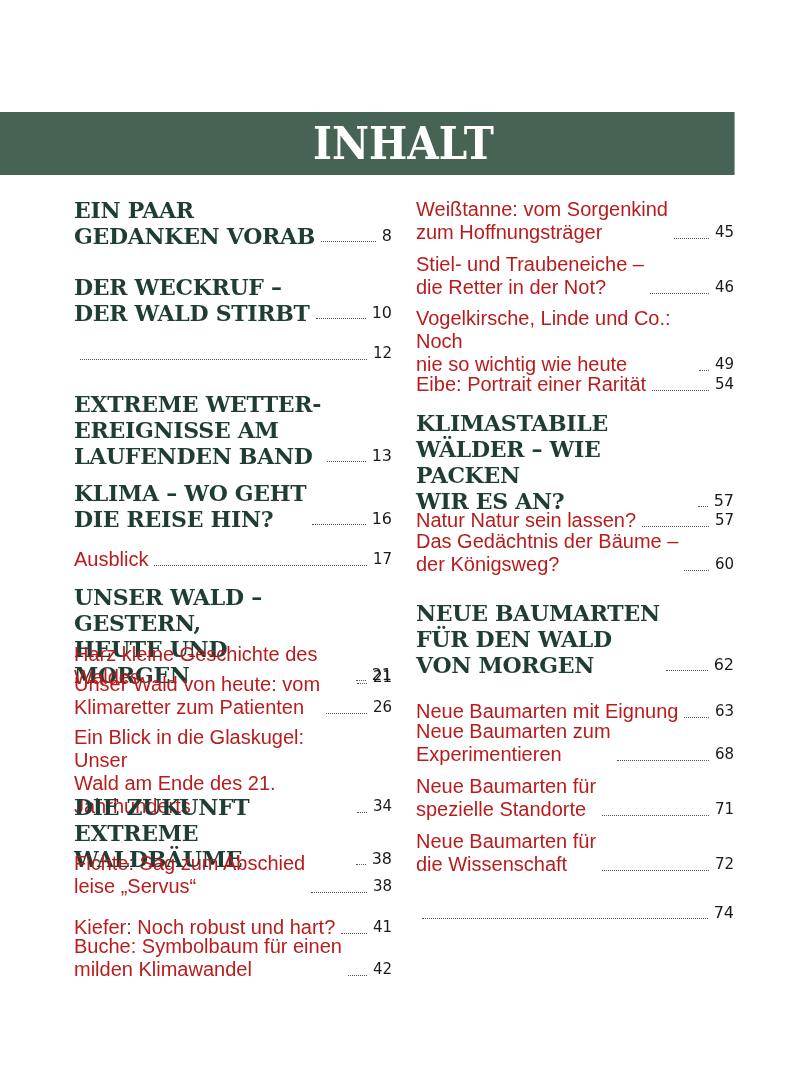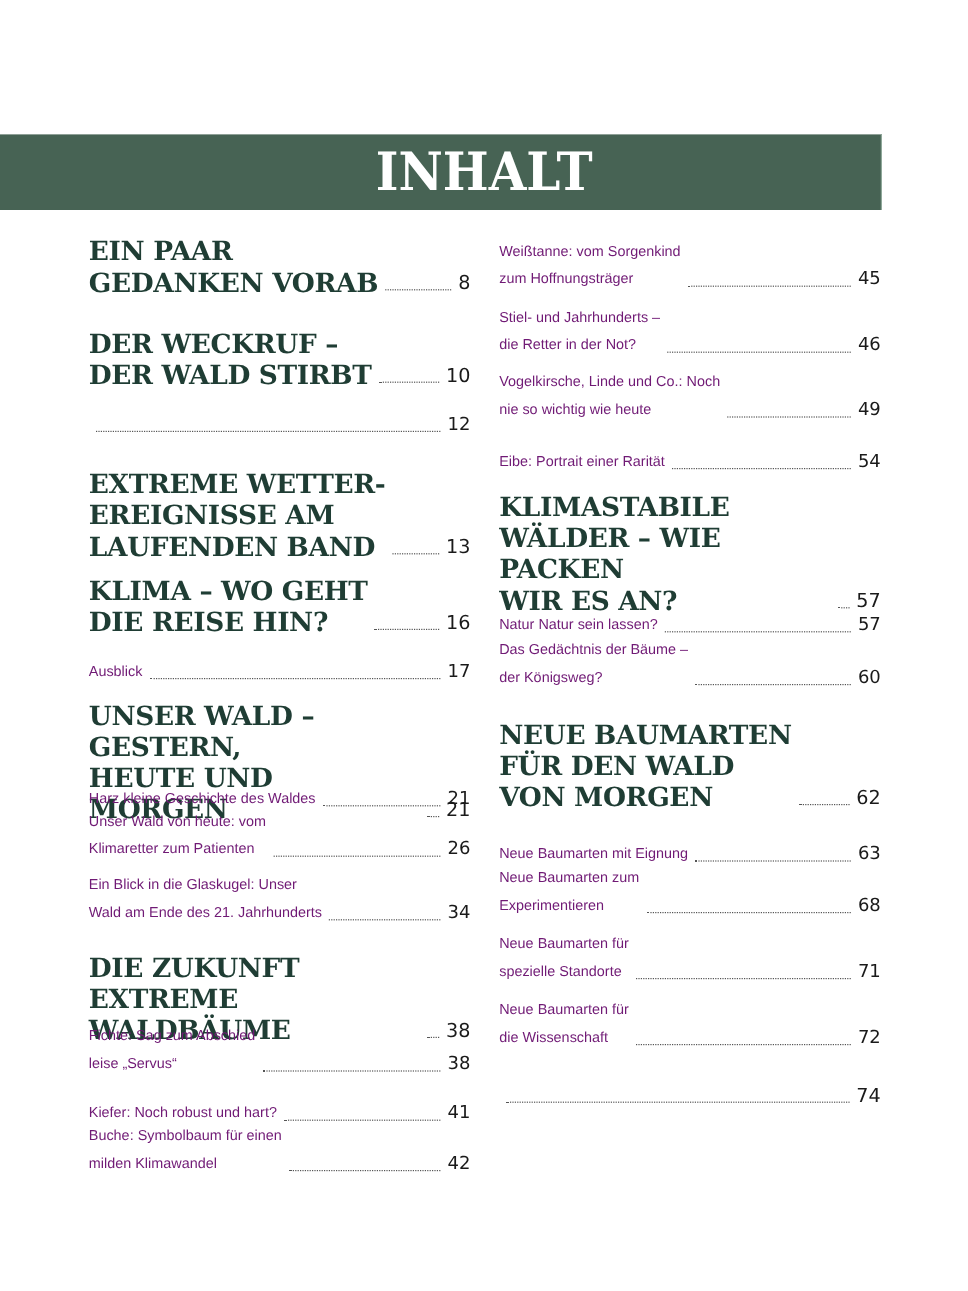--- a/index.html
+++ b/index.html
@@ -71,23 +71,23 @@
   }
   .heading .page {
     line-height: 26px;
     font-size: 16px;
   }
   .heading .leader {
     margin-bottom: 7px;
   }
   .sub .text {
     font-family: "Liberation Sans", sans-serif;
-    font-size: 12px;
+    font-size: 20px;
     line-height: 23px;
-    color: #701a75;
+    color: #b91c1c;
     white-space: pre-line;
   }
   .sub .page {
     line-height: 23px;
     margin-top: 11px;
   }
 </style>
 </head>
 <body>
 
@@ -175,21 +175,21 @@
   <span class="page">42</span>
 </div>
 
 <div class="entry sub col-right" style="top:198px">
   <span class="text">Weißtanne: vom Sorgenkind
 zum Hoffnungsträger</span>
   <span class="leader"></span>
   <span class="page">45</span>
 </div>
 <div class="entry sub col-right" style="top:253px">
-  <span class="text">Stiel- und Jahrhunderts –
+  <span class="text">Stiel- und Traubeneiche –
 die Retter in der Not?</span>
   <span class="leader"></span>
   <span class="page">46</span>
 </div>
 <div class="entry sub col-right" style="top:307px">
   <span class="text">Vogelkirsche, Linde und Co.: Noch
 nie so wichtig wie heute</span>
   <span class="leader"></span>
   <span class="page">49</span>
 </div>

